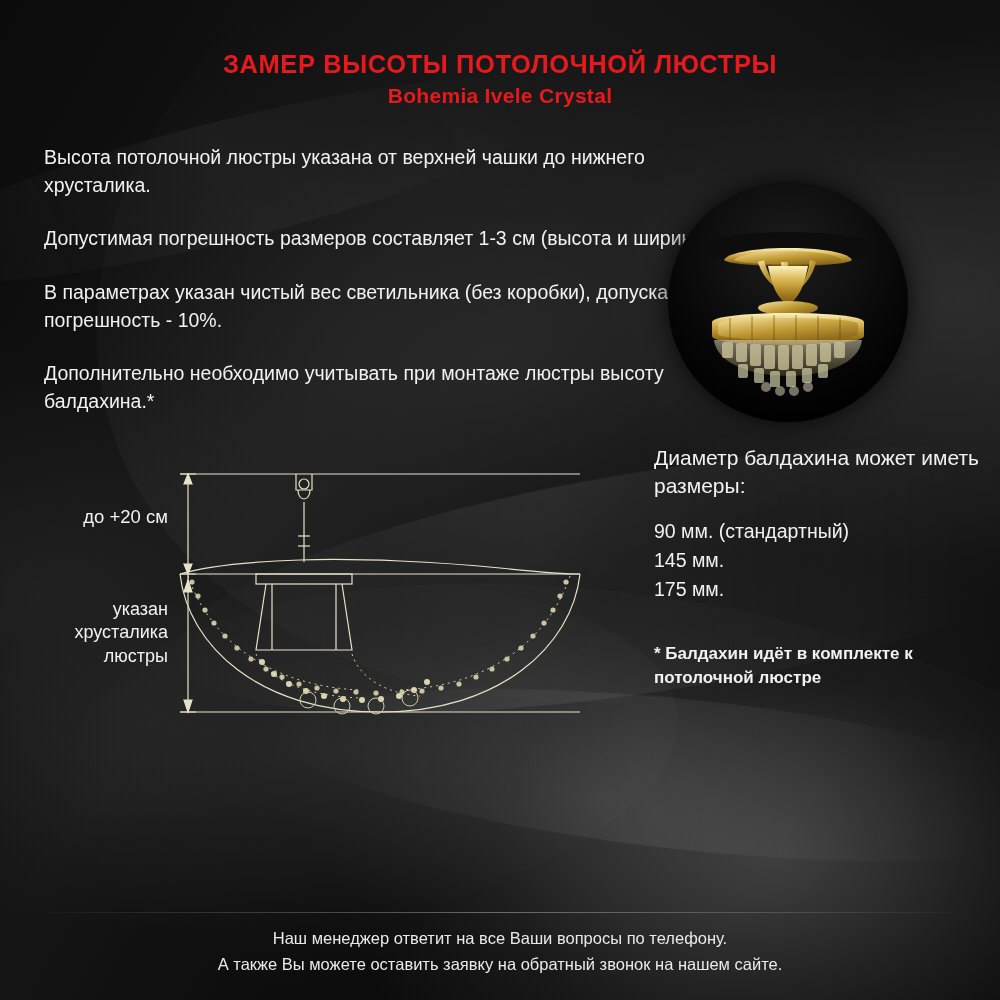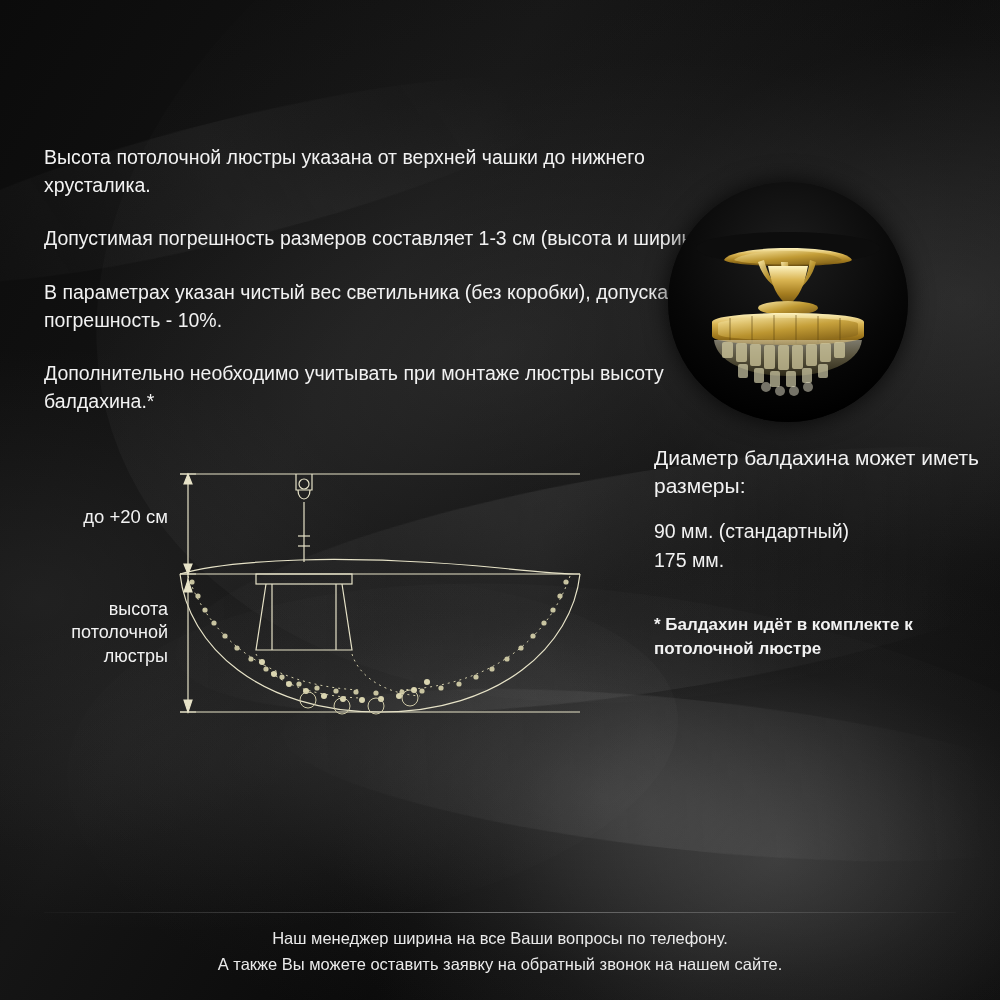--- a/index.html
+++ b/index.html
@@ -210,20 +210,24 @@
 
 <div id="page">
 
   <div class="ribbon r1"></div>
   <div class="ribbon r2"></div>
   <div class="ribbon r3"></div>
   <div class="sheen s1"></div>
   <div class="sheen s2"></div>
   <div class="sheen s3"></div>
 
+  <div class="title-wrap">
+    <div class="title-main">ЗАМЕР ВЫСОТЫ ПОТОЛОЧНОЙ ЛЮСТРЫ</div>
+    <div class="title-sub">Bohemia Ivele Crystal</div>
+  </div>
 
   <div class="body-text">
     <p>Высота потолочной люстры указана от верхней чашки до нижнего хрусталика.</p>
     <p>Допустимая погрешность размеров составляет 1-3 см (высота и ширина).</p>
     <p>В параметрах указан чистый вес светильника (без коробки), допускается погрешность - 10%.</p>
     <p>Дополнительно необходимо учитывать при монтаже люстры  высоту балдахина.*</p>
   </div>
 
   <div class="photo-circle">
     <svg width="240" height="240" viewBox="0 0 240 240">
@@ -303,28 +307,29 @@
         <circle cx="112" cy="209" r="5"></circle>
         <circle cx="126" cy="209" r="5"></circle>
         <circle cx="140" cy="205" r="5"></circle>
       </g>
     </svg>
   </div>
 
   <div class="right-col">
     <div class="rc-lead">Диаметр балдахина может иметь размеры:</div>
     <div class="rc-size">90 мм. (стандартный)</div>
+    <div class="rc-size">145 мм.</div>
     <div class="rc-size">175 мм.</div>
     <div class="rc-note">* Балдахин идёт в комплекте к потолочной люстре</div>
   </div>
 
   <div class="dim-label dim-top">до +20 см</div>
   <div class="dim-label dim-bottom">
-    <div>высота</div>
-    <div>потолочной</div>
+    <div>указан</div>
+    <div>хрусталика</div>
     <div>люстры</div>
   </div>
 
   <div class="diagram">
     <svg width="600" height="300" viewBox="0 0 600 300">
       <g stroke="#e7e3c8" fill="none" stroke-width="1.2">
 
         <line x1="120" y1="24" x2="520" y2="24"></line>
 
         <path d="M236 24 L236 40 L252 40 L252 24"></path>
@@ -416,17 +421,17 @@
         <polygon points="128,262 124,250 132,250"></polygon>
         <line x1="120" y1="262" x2="136" y2="262" stroke-width="1"></line>
       </g>
     </svg>
   </div>
 
 
   <div class="divider"></div>
 
   <div class="footer">
-    <div>Наш менеджер ширина на все Ваши вопросы по телефону.</div>
+    <div>Наш менеджер ответит на все Ваши вопросы по телефону.</div>
     <div>А также Вы  можете оставить заявку на обратный звонок на нашем сайте.</div>
   </div>
 
 </div>
 
 </body></html>

